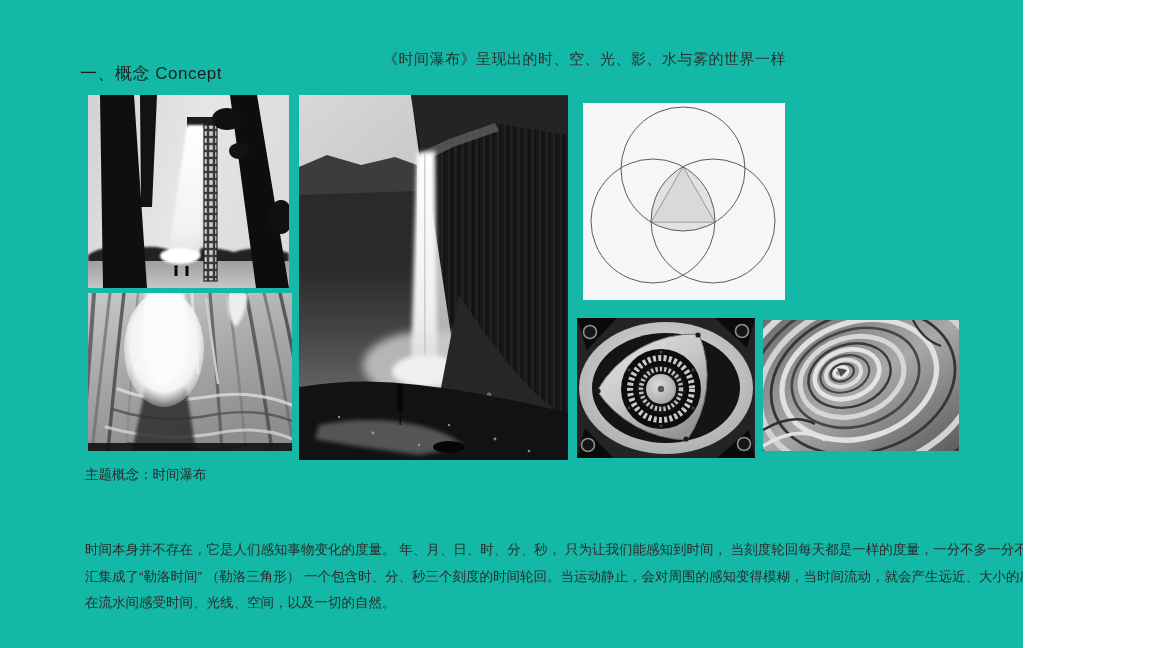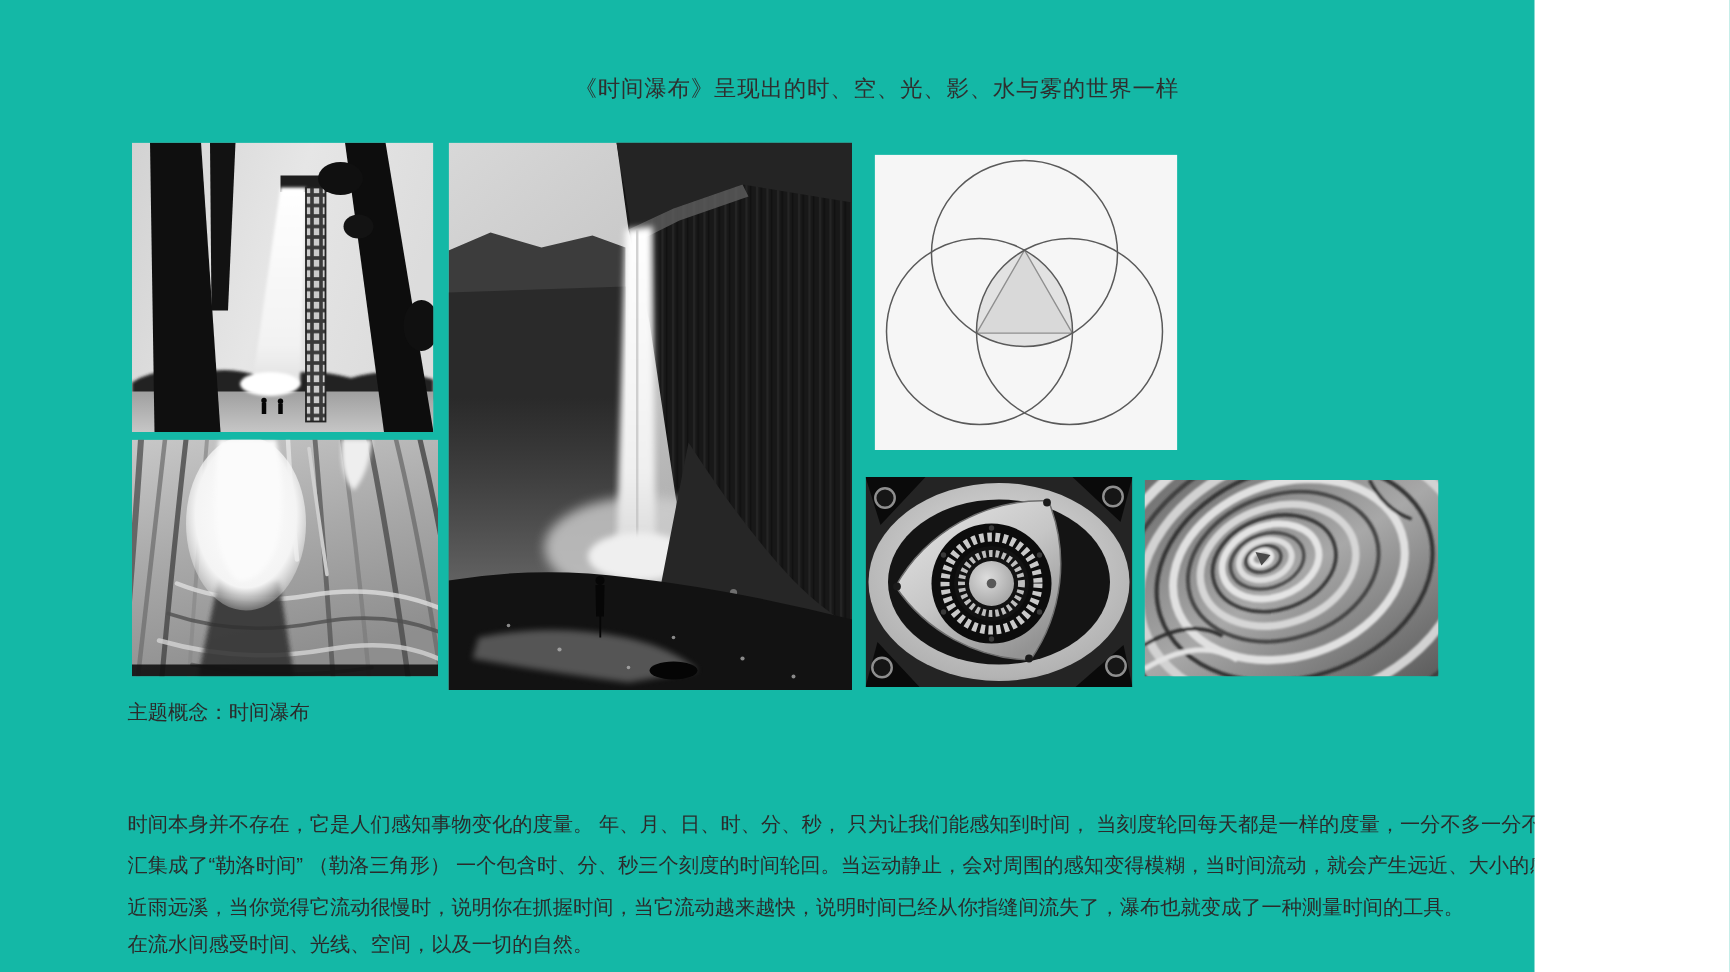--- a/index.html
+++ b/index.html
@@ -33,20 +33,21 @@
   }
   .body-line { white-space:nowrap; }
   .closing-line { margin-top:-2px;font-family:Liberation Serif, serif; }
 </style>
 </head>
 <body>
 
 <div id="page">
 
   <div class="doc-title">《时间瀑布》呈现出的时、空、光、影、水与雾的世界一样</div>
+  <div class="section-heading">一、概念 Concept</div>
 
   <figure id="fig-tower">
     <svg viewBox="0 0 201 193" preserveAspectRatio="none">
       <defs>
         <linearGradient id="sky1" x1="0" y1="0" x2="1" y2="0.3">
           <stop offset="0" stop-color="#d2d2d2"></stop>
             <stop offset="0.55" stop-color="#e6e6e6"></stop>
             <stop offset="1" stop-color="#dcdcdc"></stop>
         </linearGradient>
         <linearGradient id="water1" x1="0" y1="0" x2="0" y2="1">
@@ -336,17 +337,16 @@
         <path d="M74,48 L84,50 L78,57 Z" fill="#4a4a4a"></path>
       </g>
     </svg>
   </figure>
 
   <div class="caption" id="caption-concept">主题概念：时间瀑布</div>
 
   <div class="body-text">
     <div class="body-line">时间本身并不存在，它是人们感知事物变化的度量。 年、月、日、时、分、秒， 只为让我们能感知到时间， 当刻度轮回每天都是一样的度量，一分不多一分不少。当轮回的时间交织就</div>
     <div class="body-line">汇集成了“勒洛时间” （勒洛三角形） 一个包含时、分、秒三个刻度的时间轮回。当运动静止，会对周围的感知变得模糊，当时间流动，就会产生远近、大小的感知。就像瀑布高山流水，</div>
-    <div class="body-line">近雨远溪，当你觉得它流动很慢时，说明你在抓握时间，当它流动越来越快，说明时间已经从你指缝间流失了，瀑布也就变成了一种测量时间的工具。</div>
     <div class="body-line closing-line">在流水间感受时间、光线、空间，以及一切的自然。</div>
   </div>
 
 </div>
 
 </body></html>

